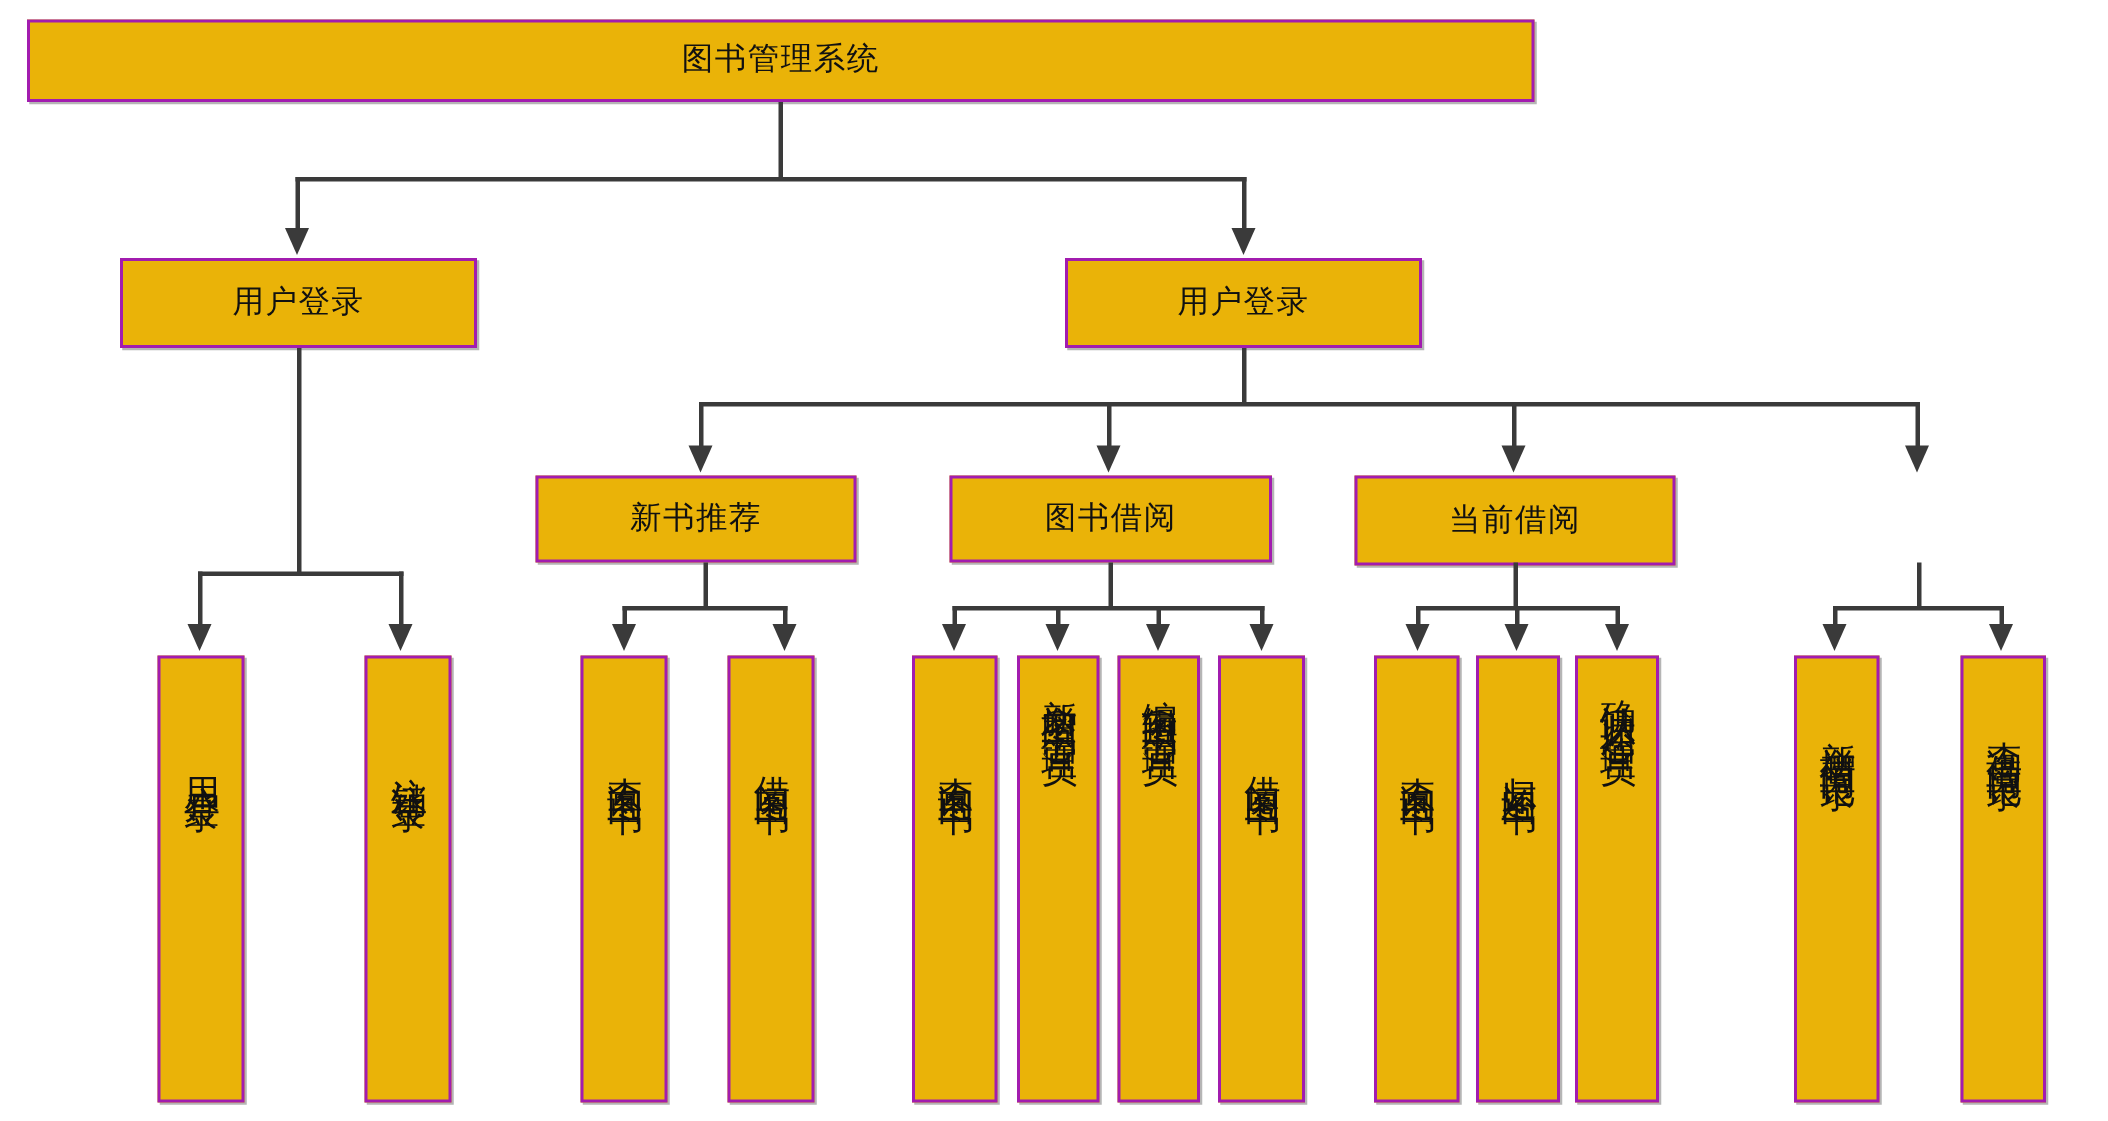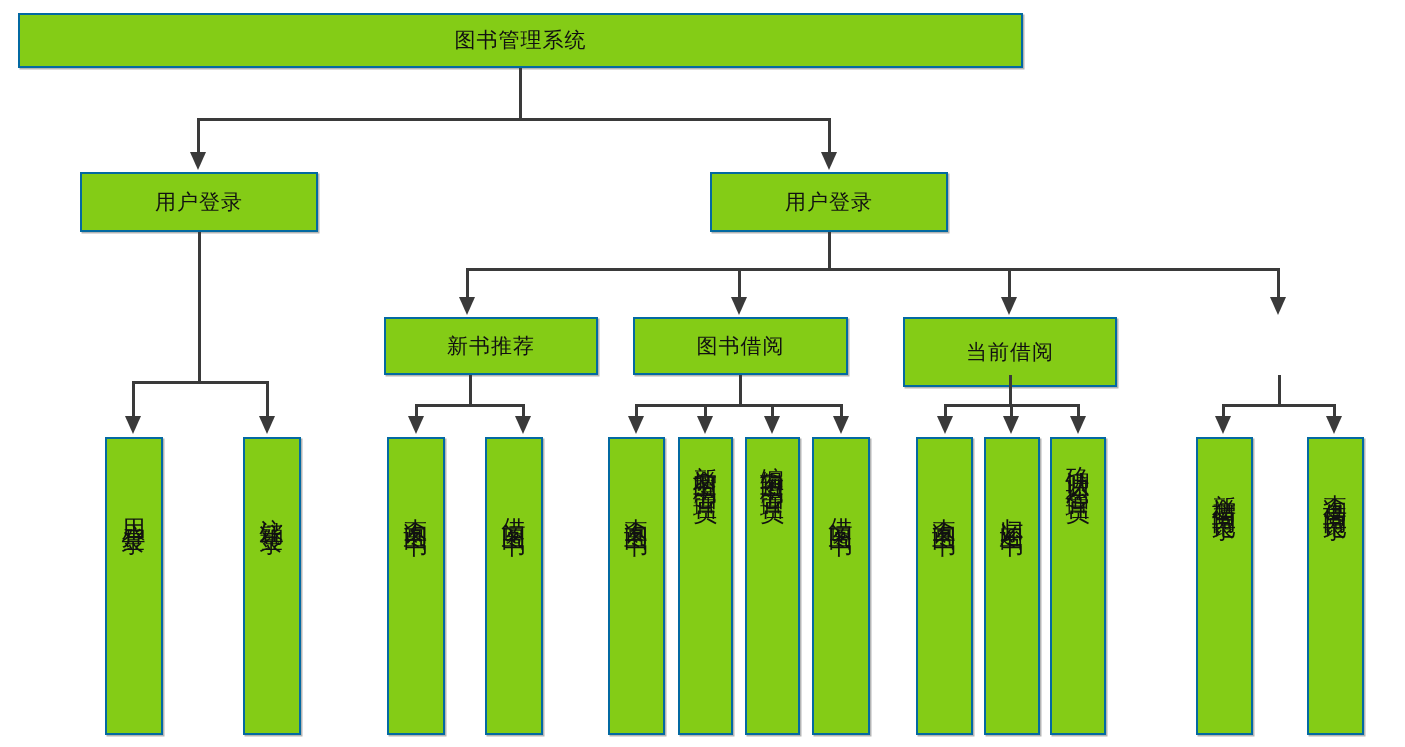--- a/index.html
+++ b/index.html
@@ -8,22 +8,22 @@
     background:#ffffff;
     font-family:"Liberation Sans","DejaVu Sans",sans-serif;
     overflow:hidden;
   }
   #stage{position:relative;width:1405px;height:747px;}
 
   
   .node{
     position:absolute;
     box-sizing:border-box;
-    background:#84cc16;
-    border:2px solid #0369a1;
+    background:#eab308;
+    border:2px solid #a21caf;
     display:flex;
     align-items:center;
     justify-content:center;
     color:#1a1a1a;
     box-shadow:1.5px 1.5px 0 rgba(120,120,120,.55);
   }
   .node .lbl{
     font-size:21px;
     line-height:1.15;
     letter-spacing:1px;
@@ -118,27 +118,27 @@
 
   <div class="vline" style="left:738px;top:268px;width:3px;height:31px;"></div>
   <div class="arrow" style="left:731px;top:297px;"></div>
 
   <div class="vline" style="left:1008px;top:268px;width:3px;height:31px;"></div>
   <div class="arrow" style="left:1001px;top:297px;"></div>
 
   <div class="vline" style="left:1277px;top:268px;width:3px;height:31px;"></div>
   <div class="arrow" style="left:1270px;top:297px;"></div>
 
-  <div class="node horiz" style="left:384px;top:317px;width:214px;height:58px;">
+  <div class="node horiz" style="left:357px;top:317px;width:214px;height:58px;">
     <span class="lbl">新书推荐</span>
   </div>
   <div class="node horiz" style="left:633px;top:317px;width:215px;height:58px;">
     <span class="lbl">图书借阅</span>
   </div>
-  <div class="node horiz" style="left:903px;top:317px;width:214px;height:70px;">
+  <div class="node horiz" style="left:903px;top:317px;width:214px;height:60px;">
     <span class="lbl">当前借阅</span>
   </div>
 
   <div class="vline" style="left:469px;top:375px;width:3px;height:31px;"></div>
   <div class="hline" style="left:415px;top:404px;width:110px;height:3px;"></div>
   <div class="vline" style="left:415px;top:404px;width:3px;height:14px;"></div>
   <div class="arrow" style="left:408px;top:416px;"></div>
   <div class="vline" style="left:522px;top:404px;width:3px;height:14px;"></div>
   <div class="arrow" style="left:515px;top:416px;"></div>
 

